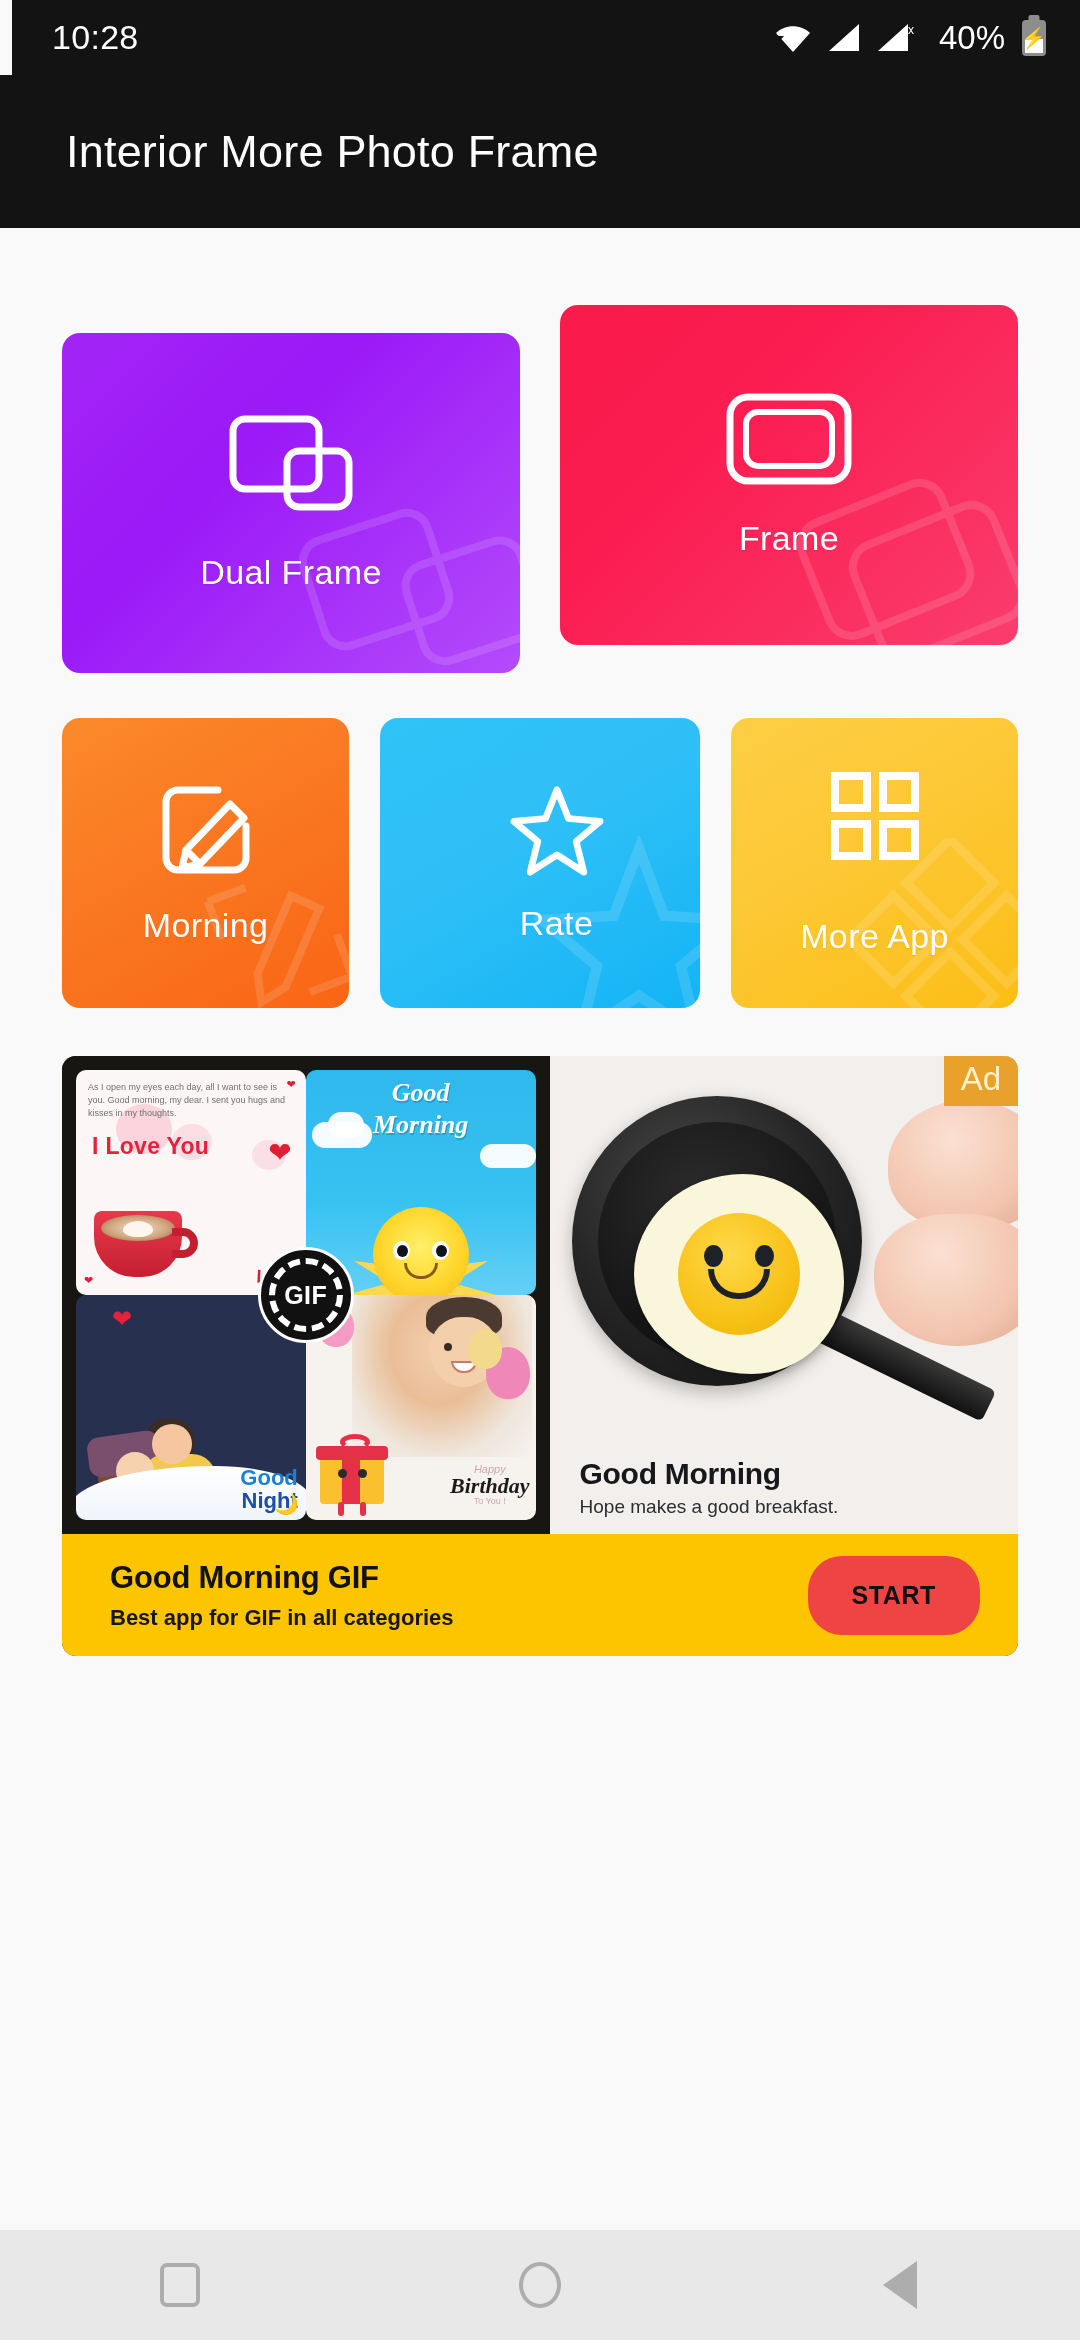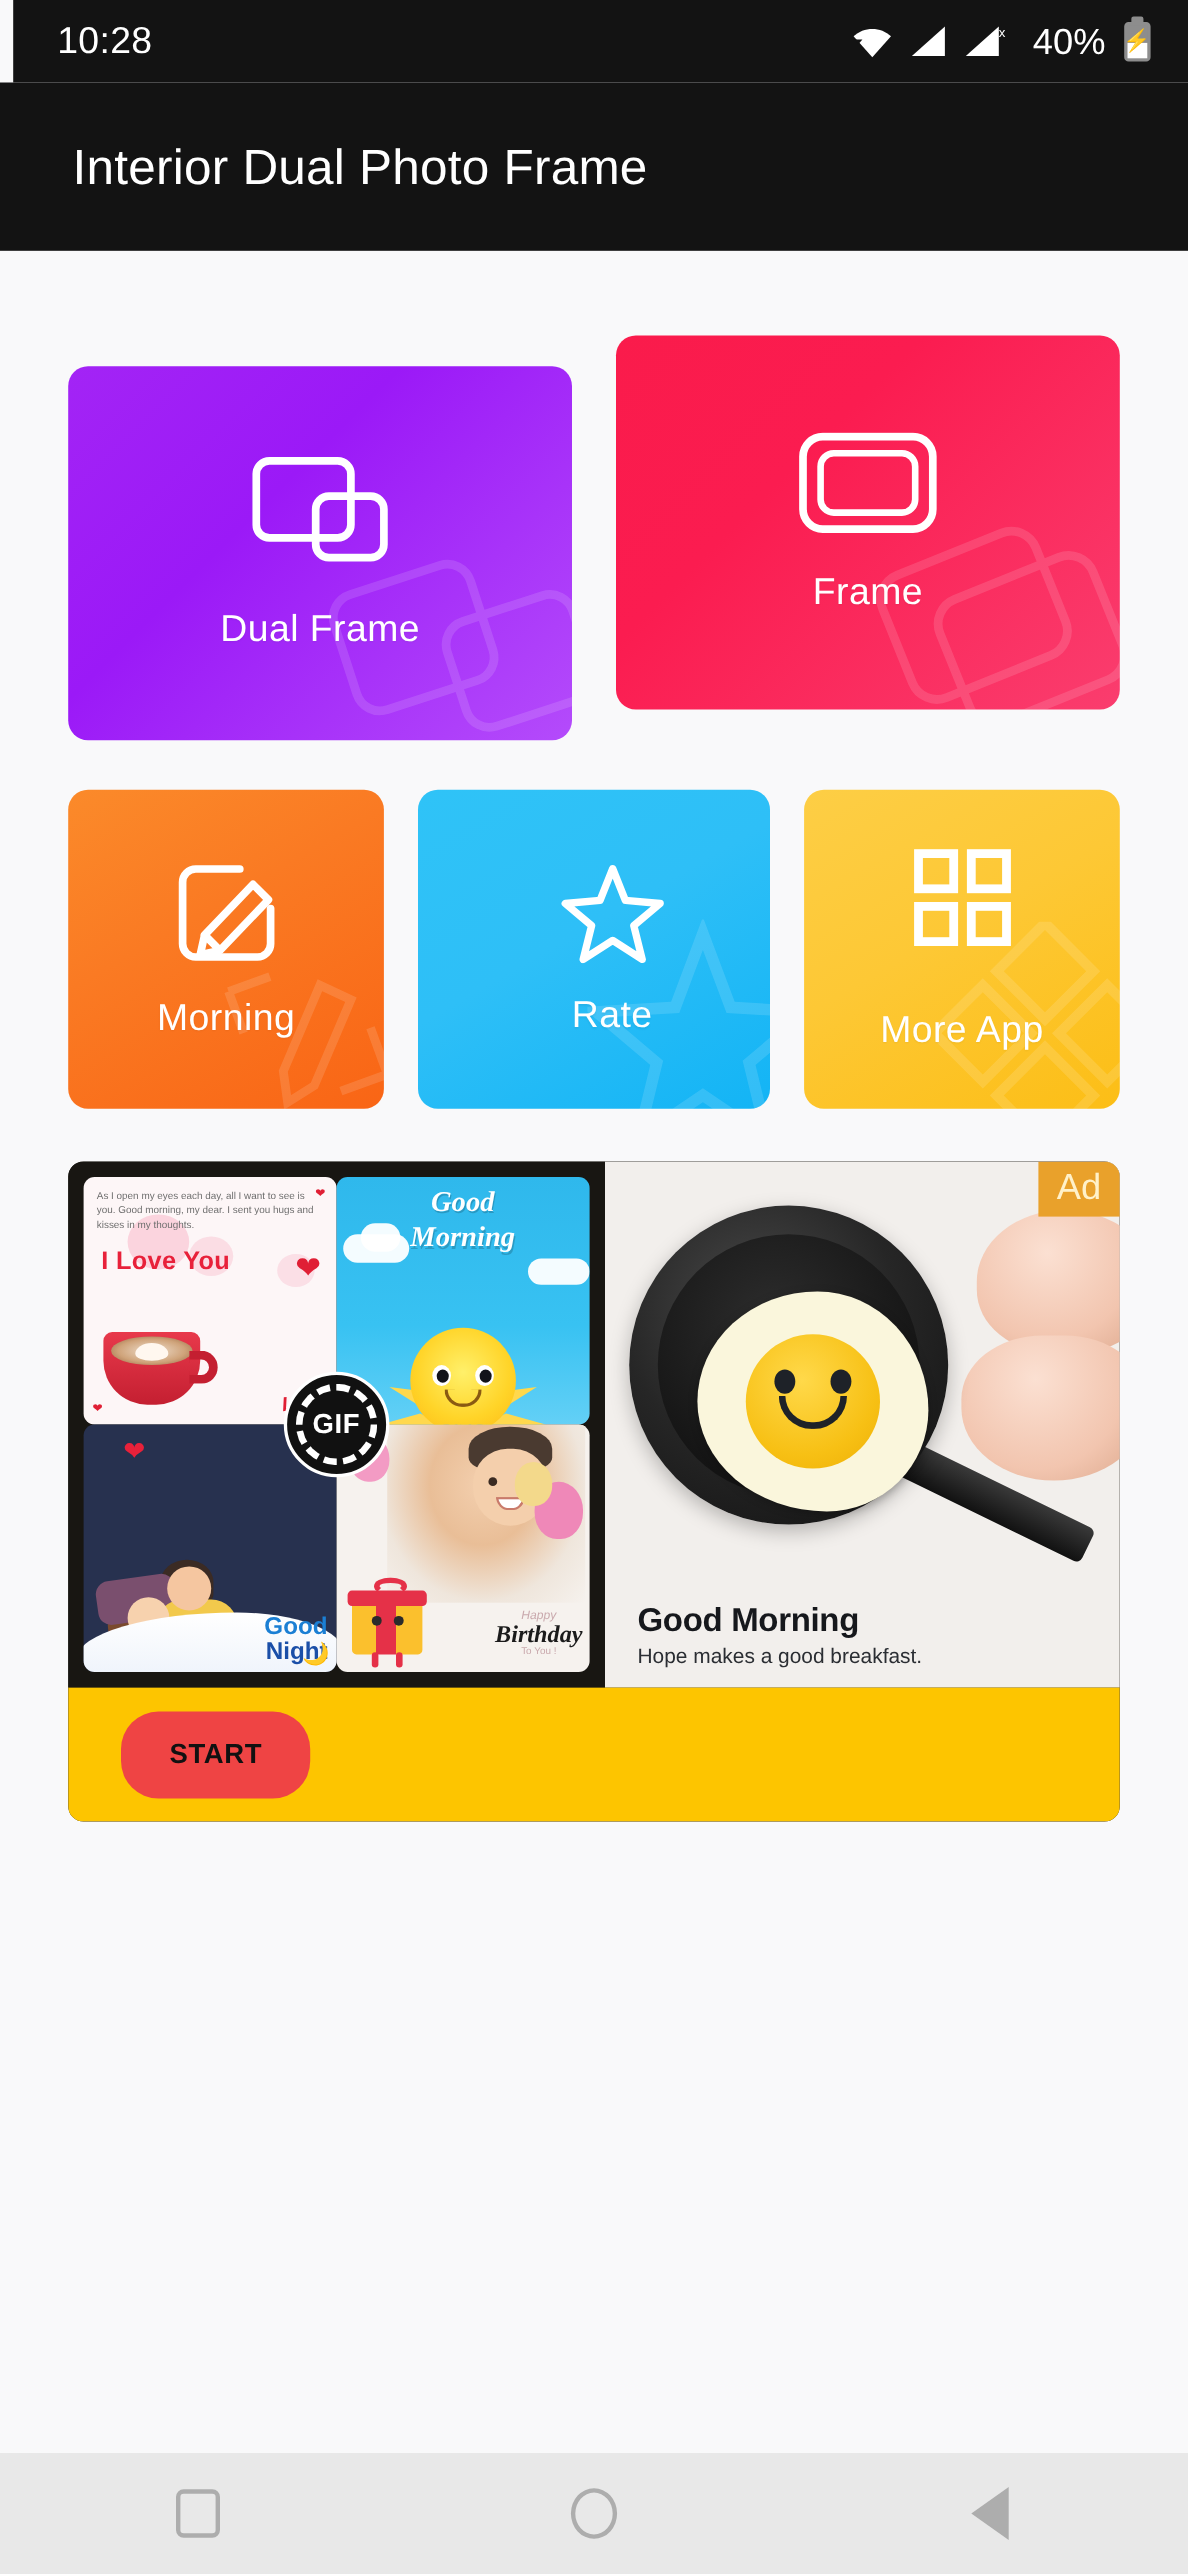--- a/index.html
+++ b/index.html
@@ -354,21 +354,21 @@
     </svg>
     <div class="batt-pct">40%</div>
     <div class="batt">
       <div class="batt-fill"></div>
       <div class="batt-bolt">⚡</div>
     </div>
   </div>
 </div>
 
 <div class="appbar">
-  <h1>Interior Dual Photo Frame</h1>
+  <h1>Interior More Photo Frame</h1>
 </div>
 
 <div class="content">
 
   <div class="row row-1">
 
     <div class="tile tile-big t-dual">
       <svg class="wm" width="260" height="220" viewBox="0 0 260 220" style="right:-24px;bottom:-20px;">
         <g transform="rotate(-18 130 110)" fill="none" stroke="#fff" stroke-width="8">
           <rect x="30" y="40" width="130" height="110" rx="22"></rect>
@@ -561,20 +561,24 @@
           </div>
         </div>
         <div class="ad-right-txt">
           <div class="h">Good Morning</div>
           <div class="s">Hope makes a good breakfast.</div>
         </div>
       </div>
     </div>
 
     <div class="ad-cta">
+      <div>
+        <div class="t1">Good Morning GIF</div>
+        <div class="t2">Best app for GIF in all categories</div>
+      </div>
       <button class="start-btn">START</button>
     </div>
   </div>
 </div>
 
 <div class="navbar">
   <div class="nav-btn">
     <div class="nav-sq"></div>
   </div>
   <div class="nav-btn">

